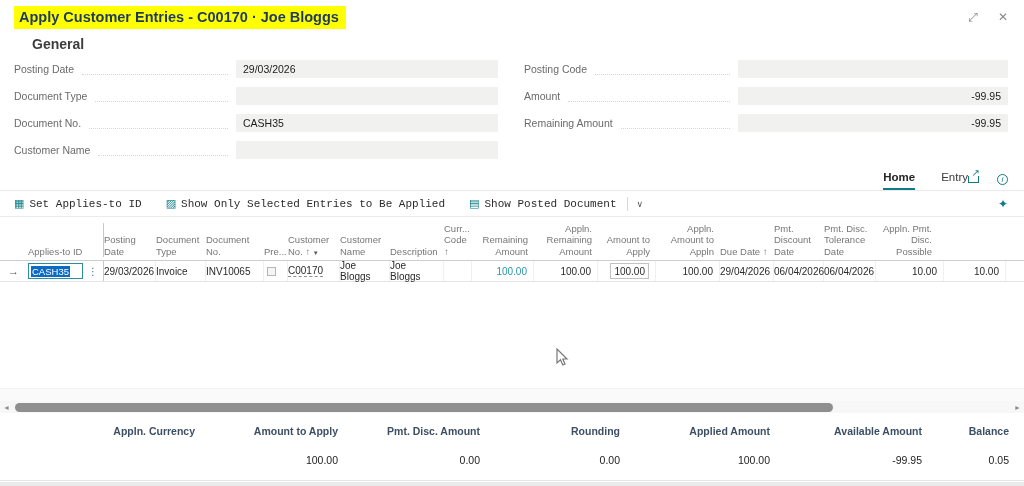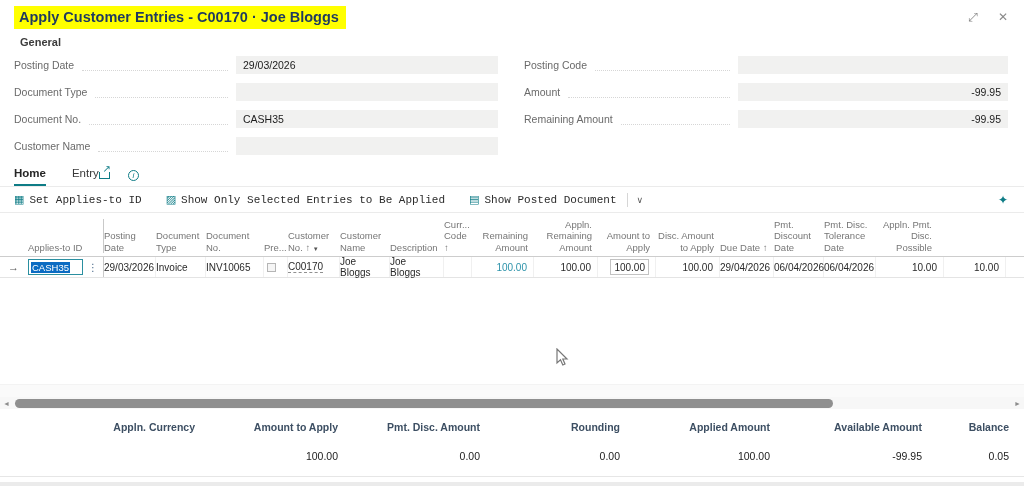--- a/index.html
+++ b/index.html
@@ -4,31 +4,31 @@
 <style>
   * { margin:0; padding:0; box-sizing:border-box; }
   html,body { background:#fff; }
   body { font-family:"Liberation Sans","DejaVu Sans",sans-serif; width:1024px; height:486px; overflow:hidden; position:relative; color:#2a2a2a; }
 
   .titlebar { display:flex; justify-content:space-between; align-items:flex-start; padding:6px 16px 0 14px; height:30px; }
   .title { background:#ffff00; color:#1f3a5f; font-size:14.5px; font-weight:600; padding:3px 7px 4px 5px; }
   .win-icons { display:flex; gap:20px; color:#8a8a8a; font-size:12px; margin-top:4px; }
   .win-icons span { cursor:default; }
 
-  .section-label { font-size:11px; font-weight:600; color:#3c3c3c; margin:6px 0 3px 20px; }
+  .section-label { font-size:14px; font-weight:600; color:#3c3c3c; margin:6px 0 3px 32px; }
   .fields { display:flex; padding:0 16px 0 14px; gap:26px; }
   .fcol { flex:1; }
   .frow { display:flex; align-items:center; height:27px; }
   .flabel { font-size:10.5px; color:#6a6a6a; white-space:nowrap; }
   .leader { flex:1; border-bottom:1px dotted #d6d6d6; height:12px; margin:0 8px; }
   .fbox { width:262px; height:18px; background:#f1f1f0; font-size:10.5px; color:#1c1c1c; display:flex; align-items:center; padding:0 7px; }
   .fcol.right .fbox { width:270px; }
   .fbox.num { justify-content:flex-end; }
 
-  .tabsrow { display:flex; align-items:flex-end; justify-content:flex-start; padding:8px 16px 0 14px; border-bottom:1px solid #ebebeb; height:28px; }
+  .tabsrow { display:flex; align-items:flex-end; justify-content:flex-end; padding:8px 16px 0 14px; border-bottom:1px solid #ebebeb; height:28px; }
   .tabs { display:flex; gap:26px; }
   .tab { font-size:11.5px; color:#3a3a3a; padding-bottom:5px; cursor:pointer; }
   .tab.active { font-weight:600; color:#252525; border-bottom:2px solid #0e7c86; }
   .tabicons { display:flex; gap:18px; align-items:center; padding-bottom:5px; color:#0e7c86; }
   .share-box { position:relative; width:11px; height:7px; border:1px solid #0e7c86; border-top:none; }
   .share-box .arr { position:absolute; top:-8px; right:-2px; font-size:10px; line-height:1; }
   .info-circle { width:11px; height:11px; border:1px solid #0e7c86; border-radius:50%; font-size:8px; font-style:italic; display:flex; align-items:center; justify-content:center; }
 
   .toolbar { display:flex; align-items:center; padding:0 16px 0 14px; height:26px; border-bottom:1px solid #ebebeb; }
   .tb-action { display:flex; align-items:center; gap:5px; margin-right:24px; cursor:pointer; }
@@ -194,21 +194,21 @@
     <div class="hcell c3">Document Type</div>
     <div class="hcell c4">Document No.</div>
     <div class="hcell c5">Pre...</div>
     <div class="hcell c6"><span>Customer No. ↑</span> <span class="funnel">▼</span></div>
     <div class="hcell c7">Customer Name</div>
     <div class="hcell c8">Description</div>
     <div class="hcell c9">Curr... Code ↑</div>
     <div class="hcell c10 num">Remaining Amount</div>
     <div class="hcell c11 num">Appln. Remaining Amount</div>
     <div class="hcell c12 num">Amount to Apply</div>
-    <div class="hcell c13 num">Disc. Amount to Apply</div>
+    <div class="hcell c13 num">Appln. Amount to Appln</div>
     <div class="hcell c14">Due Date ↑</div>
     <div class="hcell c15">Pmt. Discount Date</div>
     <div class="hcell c16">Pmt. Disc. Tolerance Date</div>
     <div class="hcell c18 num">Appln. Pmt. Disc. Possible</div>
   </div>
 
   <div class="grow">
     <div class="gcell c0">→</div>
     <div class="gcell c1 frozen">
       <div class="ap-input">

